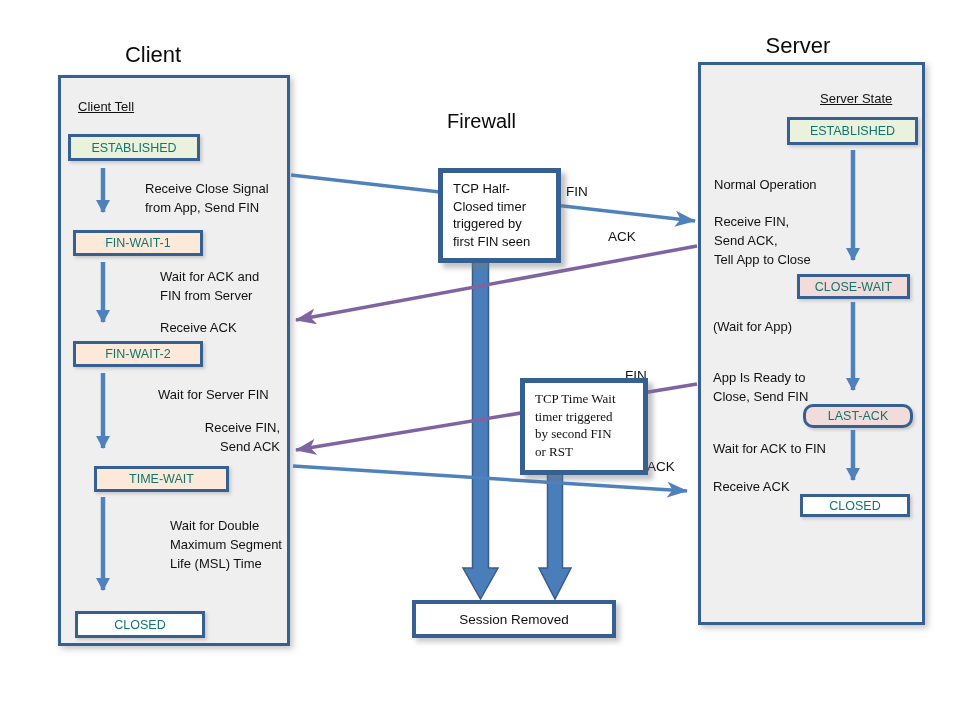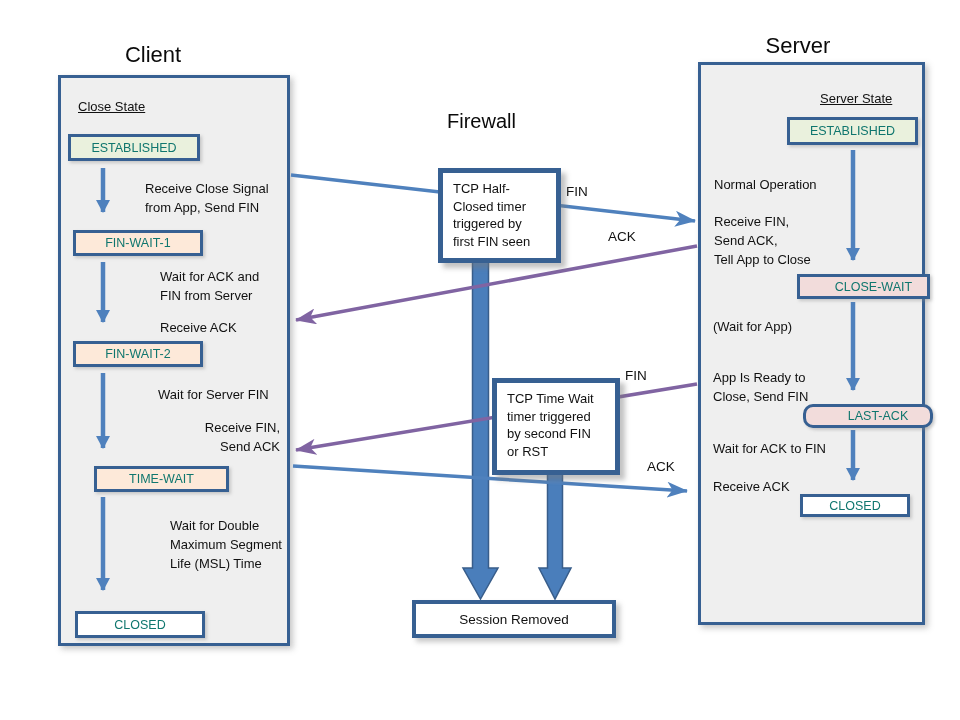--- a/index.html
+++ b/index.html
@@ -21,21 +21,21 @@
   .state-heading{
     position:absolute;font-size:13px;text-decoration:underline;z-index:8;
   }
   .state{
     position:absolute;border:3px solid var(--border);display:flex;align-items:center;
     justify-content:center;font-size:12.5px;color:#0f766e;z-index:10;
     box-shadow:2px 2px 3px rgba(140,140,140,.4);
   }
   .bg-green{background:var(--established_bg);}
   .bg-peach{background:var(--client_wait_bg);}
-  .bg-pink{background:var(--server_wait_bg);padding-left:20px;}
+  .bg-pink{background:var(--server_wait_bg);}
   .bg-white{background:#ffffff;}
   .ann{
     position:absolute;font-size:13px;line-height:19px;color:#111;
     white-space:pre-line;z-index:8;
   }
   .ann.right{text-align:right;}
   .msg-label{
     position:absolute;font-size:13.5px;color:#111;z-index:8;
   }
   .timer-box{
@@ -55,21 +55,21 @@
 
 <div id="stage">
 
   <div class="panel" style="left:58px;top:75px;width:226px;height:565px;"></div>
   <div class="panel" style="left:698px;top:62px;width:221px;height:557px;"></div>
 
   <div class="big-title" style="left:103px;top:42px;width:100px;">Client</div>
   <div class="big-title" style="left:748px;top:33px;width:100px;">Server</div>
   <div class="mid-title" style="left:447px;top:110px;">Firewall</div>
 
-  <div class="state-heading" style="left:78px;top:99px;">Close State</div>
+  <div class="state-heading" style="left:78px;top:99px;">Client Tell</div>
 
   <div class="state bg-green" style="left:68px;top:134px;width:126px;height:21px;">ESTABLISHED</div>
   <div class="state bg-peach" style="left:73px;top:230px;width:124px;height:20px;">FIN-WAIT-1</div>
   <div class="state bg-peach" style="left:73px;top:341px;width:124px;height:20px;">FIN-WAIT-2</div>
   <div class="state bg-peach" style="left:68px;top:466px;width:129px;height:20px;margin-left:26px;">TIME-WAIT</div>
   <div class="state bg-white" style="left:75px;top:611px;width:124px;height:21px;">CLOSED</div>
 
   <div class="ann" style="left:145px;top:179px;">Receive Close Signal
 from App, Send FIN</div>
   <div class="ann" style="left:160px;top:267px;">Wait for ACK and
@@ -96,21 +96,21 @@
   <div class="ann" style="left:713px;top:317px;">(Wait for App)</div>
   <div class="ann" style="left:713px;top:368px;">App Is Ready to
 Close, Send FIN</div>
   <div class="ann" style="left:713px;top:439px;">Wait for ACK to FIN</div>
   <div class="ann" style="left:713px;top:477px;">Receive ACK</div>
 
   <div class="timer-box" style="left:438px;top:168px;width:99px;height:74px;">TCP Half-
 Closed timer
 triggered by
 first FIN seen</div>
-  <div class="timer-box" style="left:492px;top:378px;width:104px;height:76px;">TCP Time Wait
+  <div class="timer-box" style="left:520px;top:378px;width:104px;height:76px;font-family:Liberation Serif, serif;">TCP Time Wait
 timer triggered
 by second FIN
 or RST</div>
   <div class="session-box" style="left:412px;top:600px;width:196px;height:30px;">Session Removed</div>
 
   <div class="msg-label" style="left:566px;top:184px;">FIN</div>
   <div class="msg-label" style="left:608px;top:229px;">ACK</div>
   <div class="msg-label" style="left:625px;top:368px;">FIN</div>
   <div class="msg-label" style="left:647px;top:459px;">ACK</div>
 

